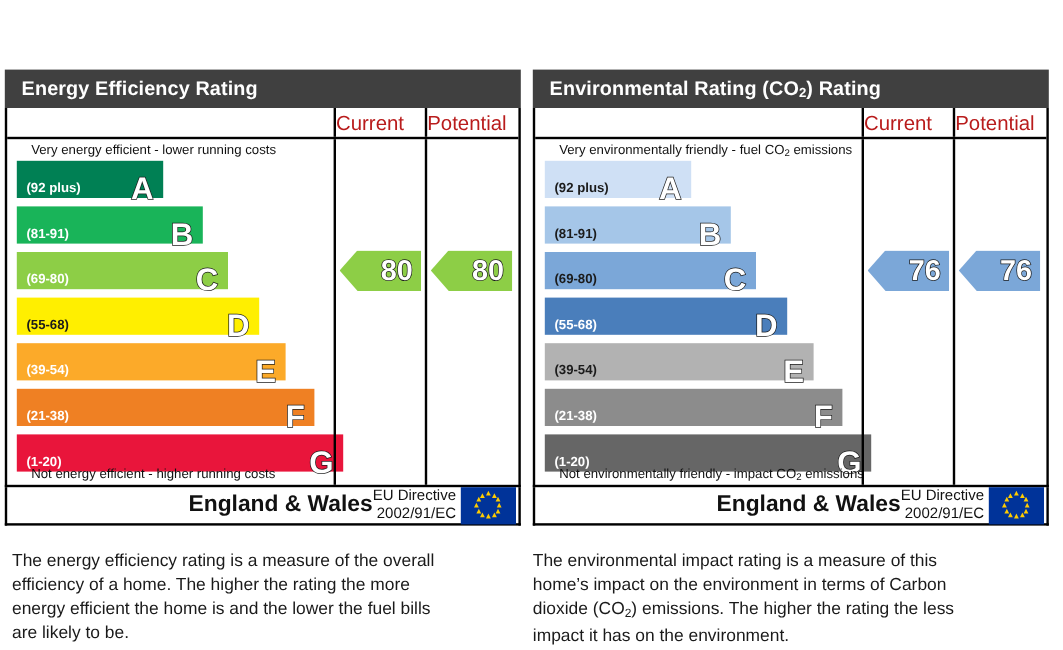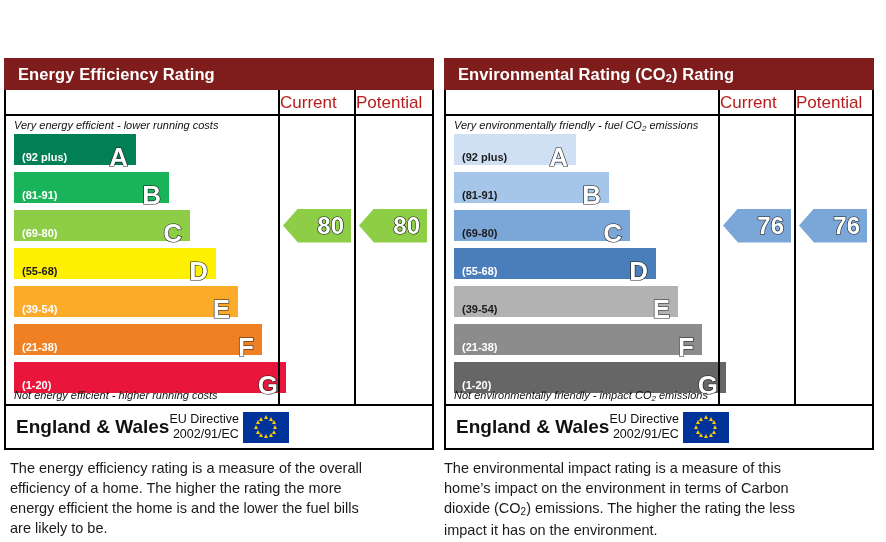--- a/index.html
+++ b/index.html
@@ -31,21 +31,21 @@
   .panel {
     position: absolute;
     top: 58px;
     width: 430px;
   }
   .panel.left  { left: 4px; }
   .panel.right { left: 444px; }
 
   .panel-title {
     height: 32px;
-    background: #7f1d1d;
+    background: #404040;
     color: #ffffff;
     font-size: 16.5px;
     font-weight: bold;
     line-height: 32px;
     padding-left: 14px;
     letter-spacing: .1px;
   }
   .panel-title sub { font-size: 11px; vertical-align: baseline; position: relative; top: 2px; }
 
   .grid {
@@ -82,23 +82,22 @@
     padding: 0;
   }
   .valcol {
     flex: 0 0 76px;
     border-left: 2px solid #000;
     position: relative;
   }
 
   .edge-note {
     position: absolute;
-    left: 8px;
+    left: 20px;
     font-size: 11px;
-    font-style: italic;
     color: #111;
     white-space: nowrap;
   }
   .edge-note.top { top: 3px; }
   .edge-note.bot { bottom: 3px; }
   .edge-note sub { font-size: 8px; vertical-align: baseline; position: relative; top: 2px; }
 
   .band {
     position: absolute;
     left: 8px;
@@ -140,24 +139,24 @@
     font-weight: bold;
     color: #ffffff;
     -webkit-text-stroke: 1.2px #1a1a1a;
     paint-order: stroke fill;
   }
 
   
   .footer {
     border: 2px solid #000;
     border-top: none;
-    height: 44px;
+    height: 32px;
     display: flex;
     align-items: center;
-    justify-content: flex-start;
+    justify-content: flex-end;
     padding-left: 10px;
   }
   .footer .region {
     font-size: 19px;
     font-weight: bold;
     color: #111;
   }
   .footer .eu {
     display: flex;
     align-items: center;

